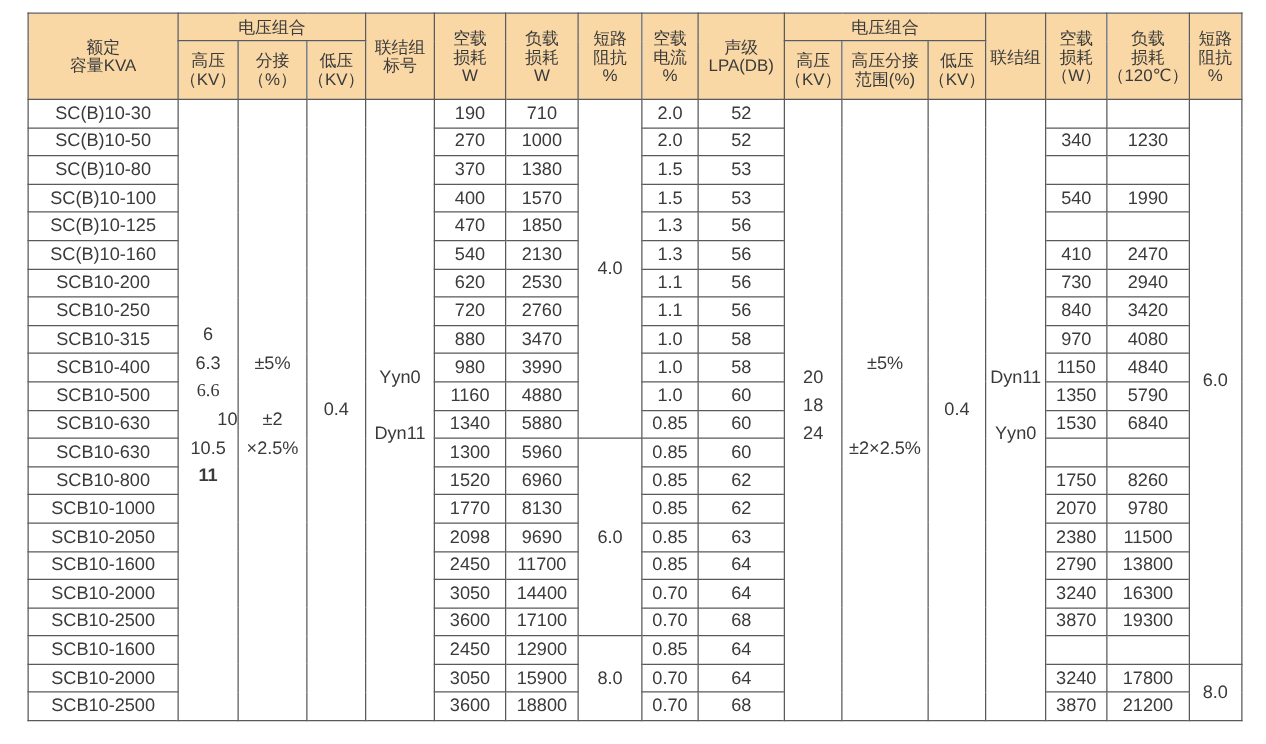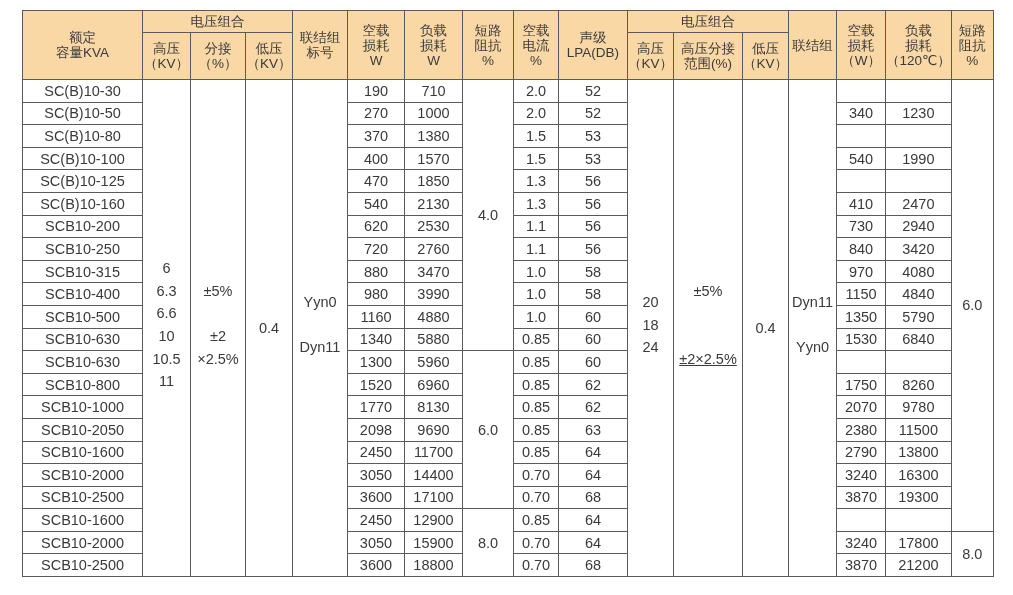--- a/index.html
+++ b/index.html
@@ -113,24 +113,24 @@
           <span>（KV）</span>
         </th>
     </tr>
   </thead>
   <tbody id="tbody">
       <tr>
         <td>SC(B)10-30</td>
         <td rowspan="22" class="merged" style="padding-top: 0px;">
           <span style="display: block; min-height: 22.6px;">6</span>
           <span style="display: block; min-height: 22.6px;">6.3</span>
-          <span style="display: block; min-height: 22.6px;">6.6</span>
-          <span style="display: block; min-height: 22.6px;">10</span>
+          <span style="display: block; min-height: 22.6px; font-family: Liberation Serif, serif;">6.6</span>
+          <span style="display: block; min-height: 22.6px; text-align: right;">10</span>
           <span style="display: block; min-height: 22.6px;">10.5</span>
-          <span style="display: block; min-height: 22.6px;">11</span>
+          <span style="display: block; min-height: 22.6px; font-weight: bold;">11</span>
         </td>
         <td rowspan="22" class="merged">
           <span style="display: block; min-height: 22.6px;">±5%</span>
           <span style="display: block; min-height: 22.6px;"></span>
           <span style="display: block; min-height: 22.6px;">±2</span>
           <span style="display: block; min-height: 22.6px;">×2.5%</span>
         </td>
         <td rowspan="22">0.4</td>
         <td rowspan="22" class="merged">
           <span style="display: block; min-height: 22.6px;">Yyn0</span>
@@ -144,21 +144,21 @@
         <td>52</td>
         <td rowspan="22" class="merged">
           <span style="display: block; min-height: 22.6px;">20</span>
           <span style="display: block; min-height: 22.6px;">18</span>
           <span style="display: block; min-height: 22.6px;">24</span>
         </td>
         <td rowspan="22" class="merged">
           <span style="display: block; min-height: 22.6px;">±5%</span>
           <span style="display: block; min-height: 22.6px;"></span>
           <span style="display: block; min-height: 22.6px;"></span>
-          <span style="display: block; min-height: 22.6px; text-decoration: underline;">±2×2.5%</span>
+          <span style="display: block; min-height: 22.6px;">±2×2.5%</span>
         </td>
         <td rowspan="22">0.4</td>
         <td rowspan="22" class="merged">
           <span style="display: block; min-height: 22.6px;">Dyn11</span>
           <span style="display: block; min-height: 22.6px;"></span>
           <span style="display: block; min-height: 22.6px;">Yyn0</span>
         </td>
         <td></td>
         <td></td>
         <td rowspan="20">6.0</td>

